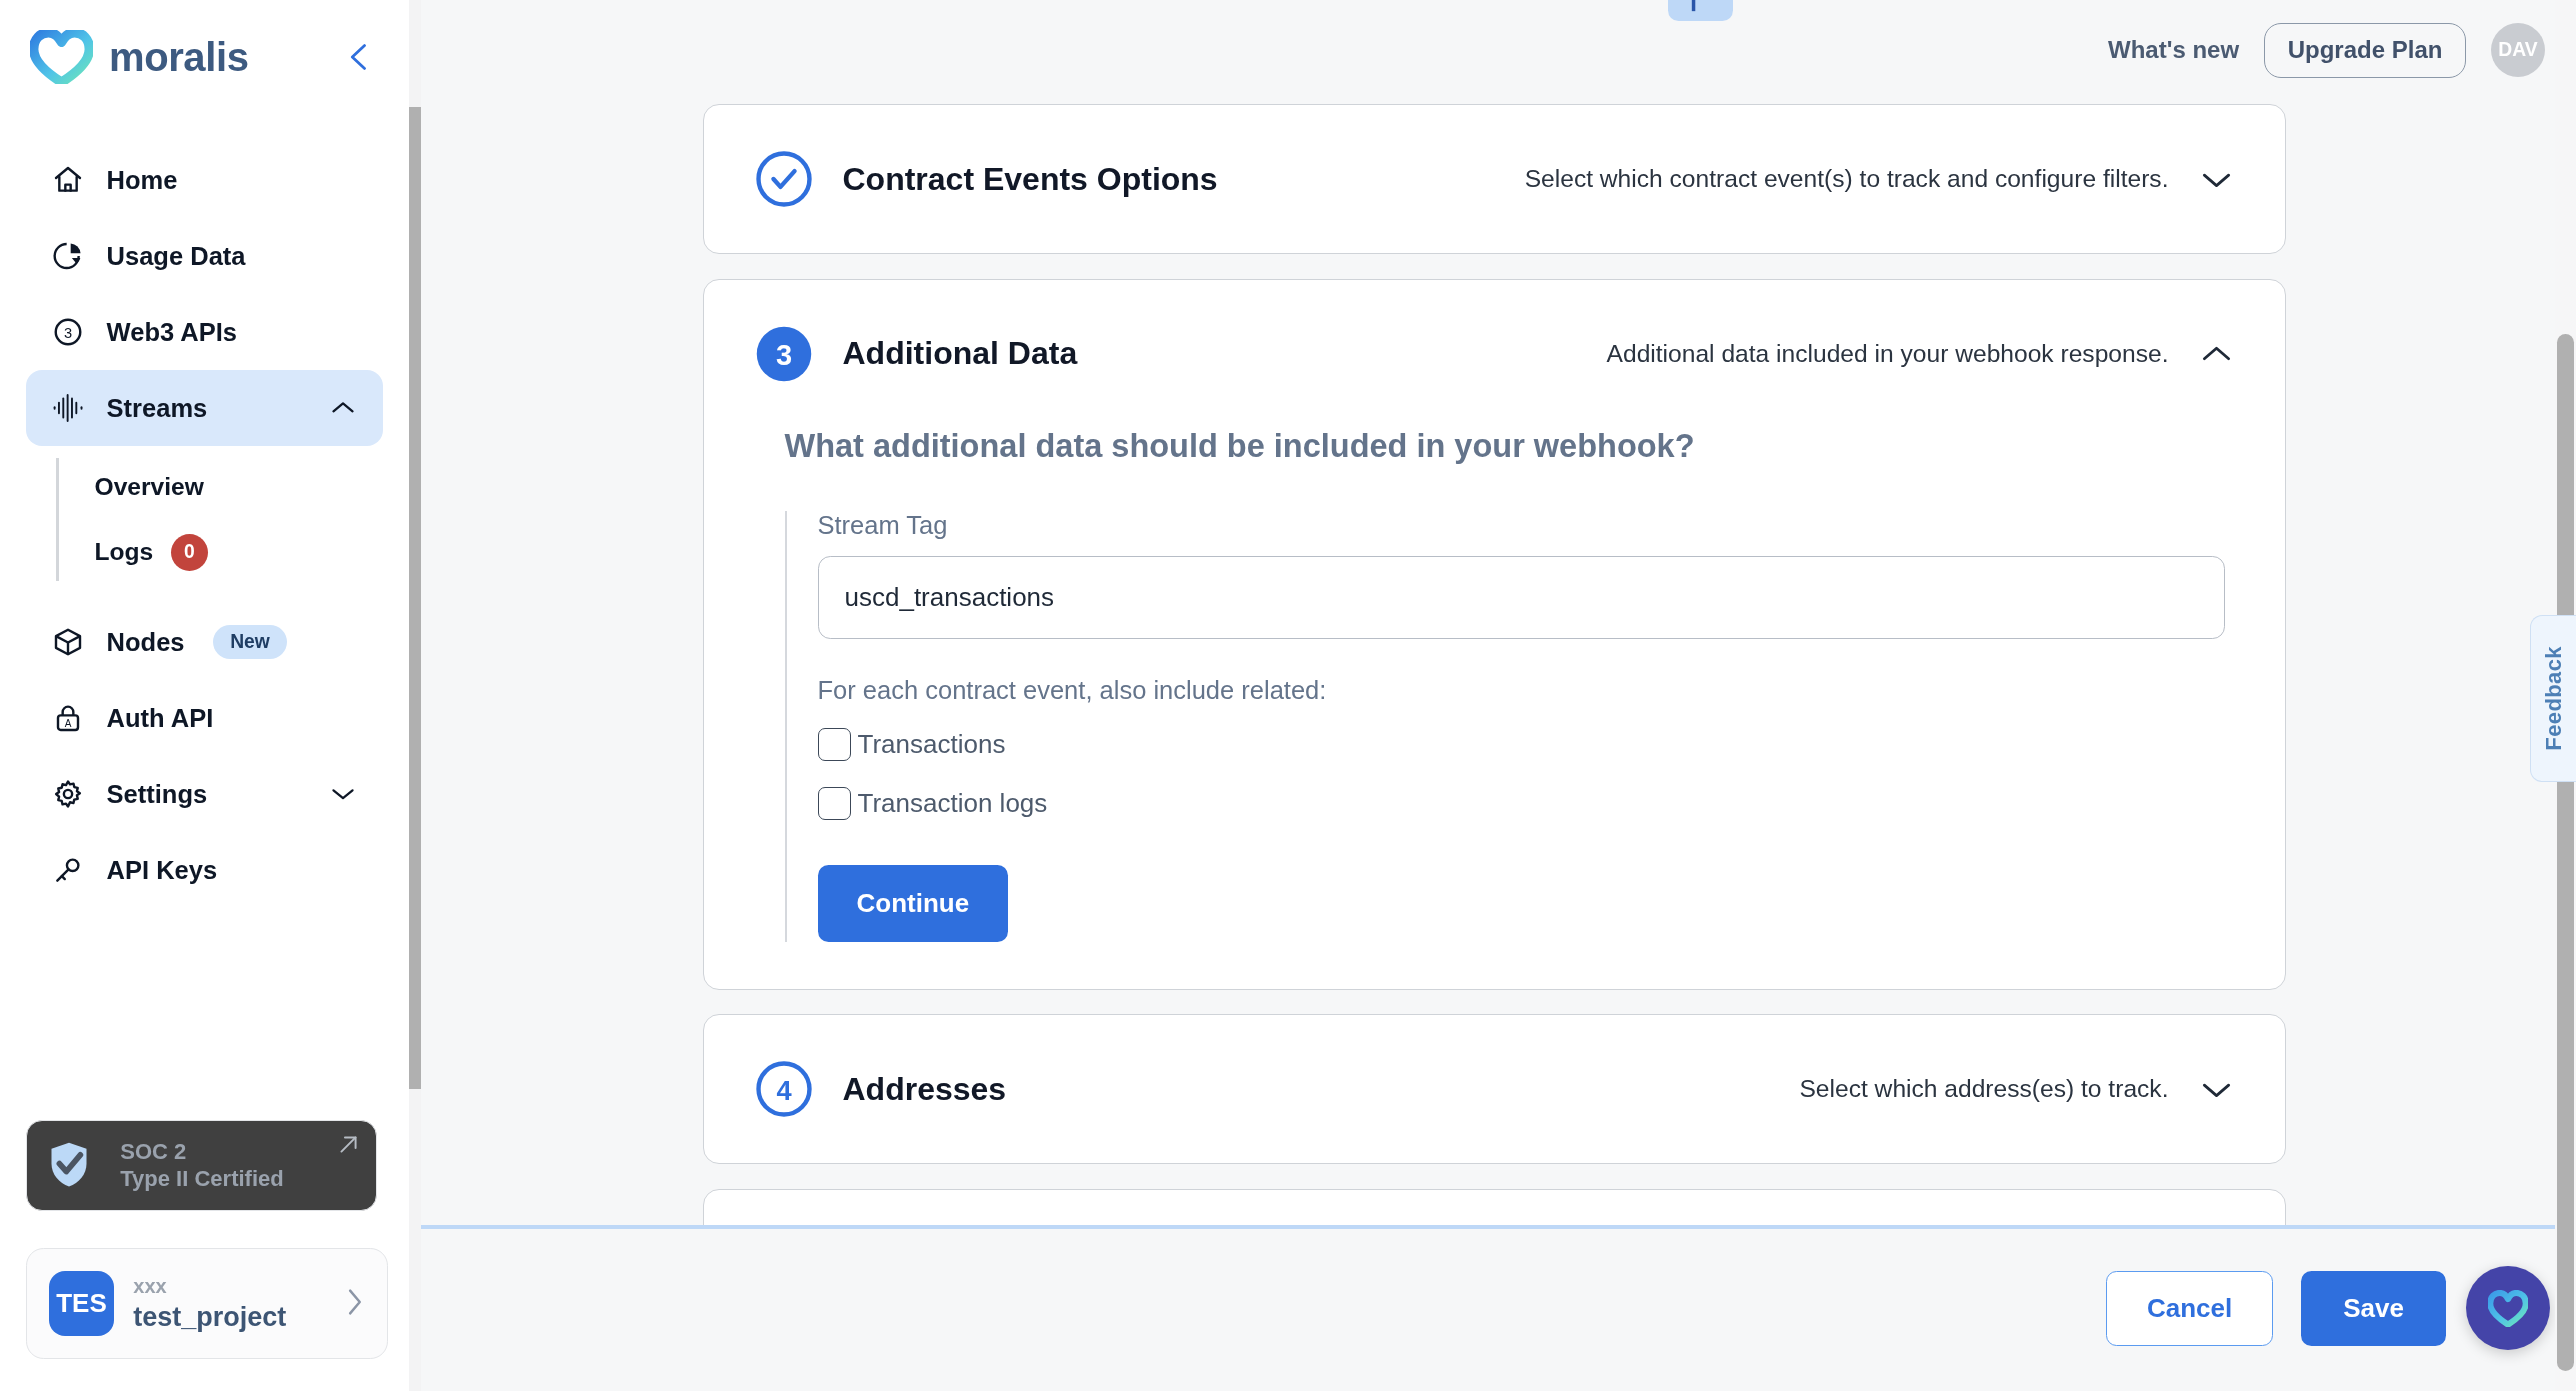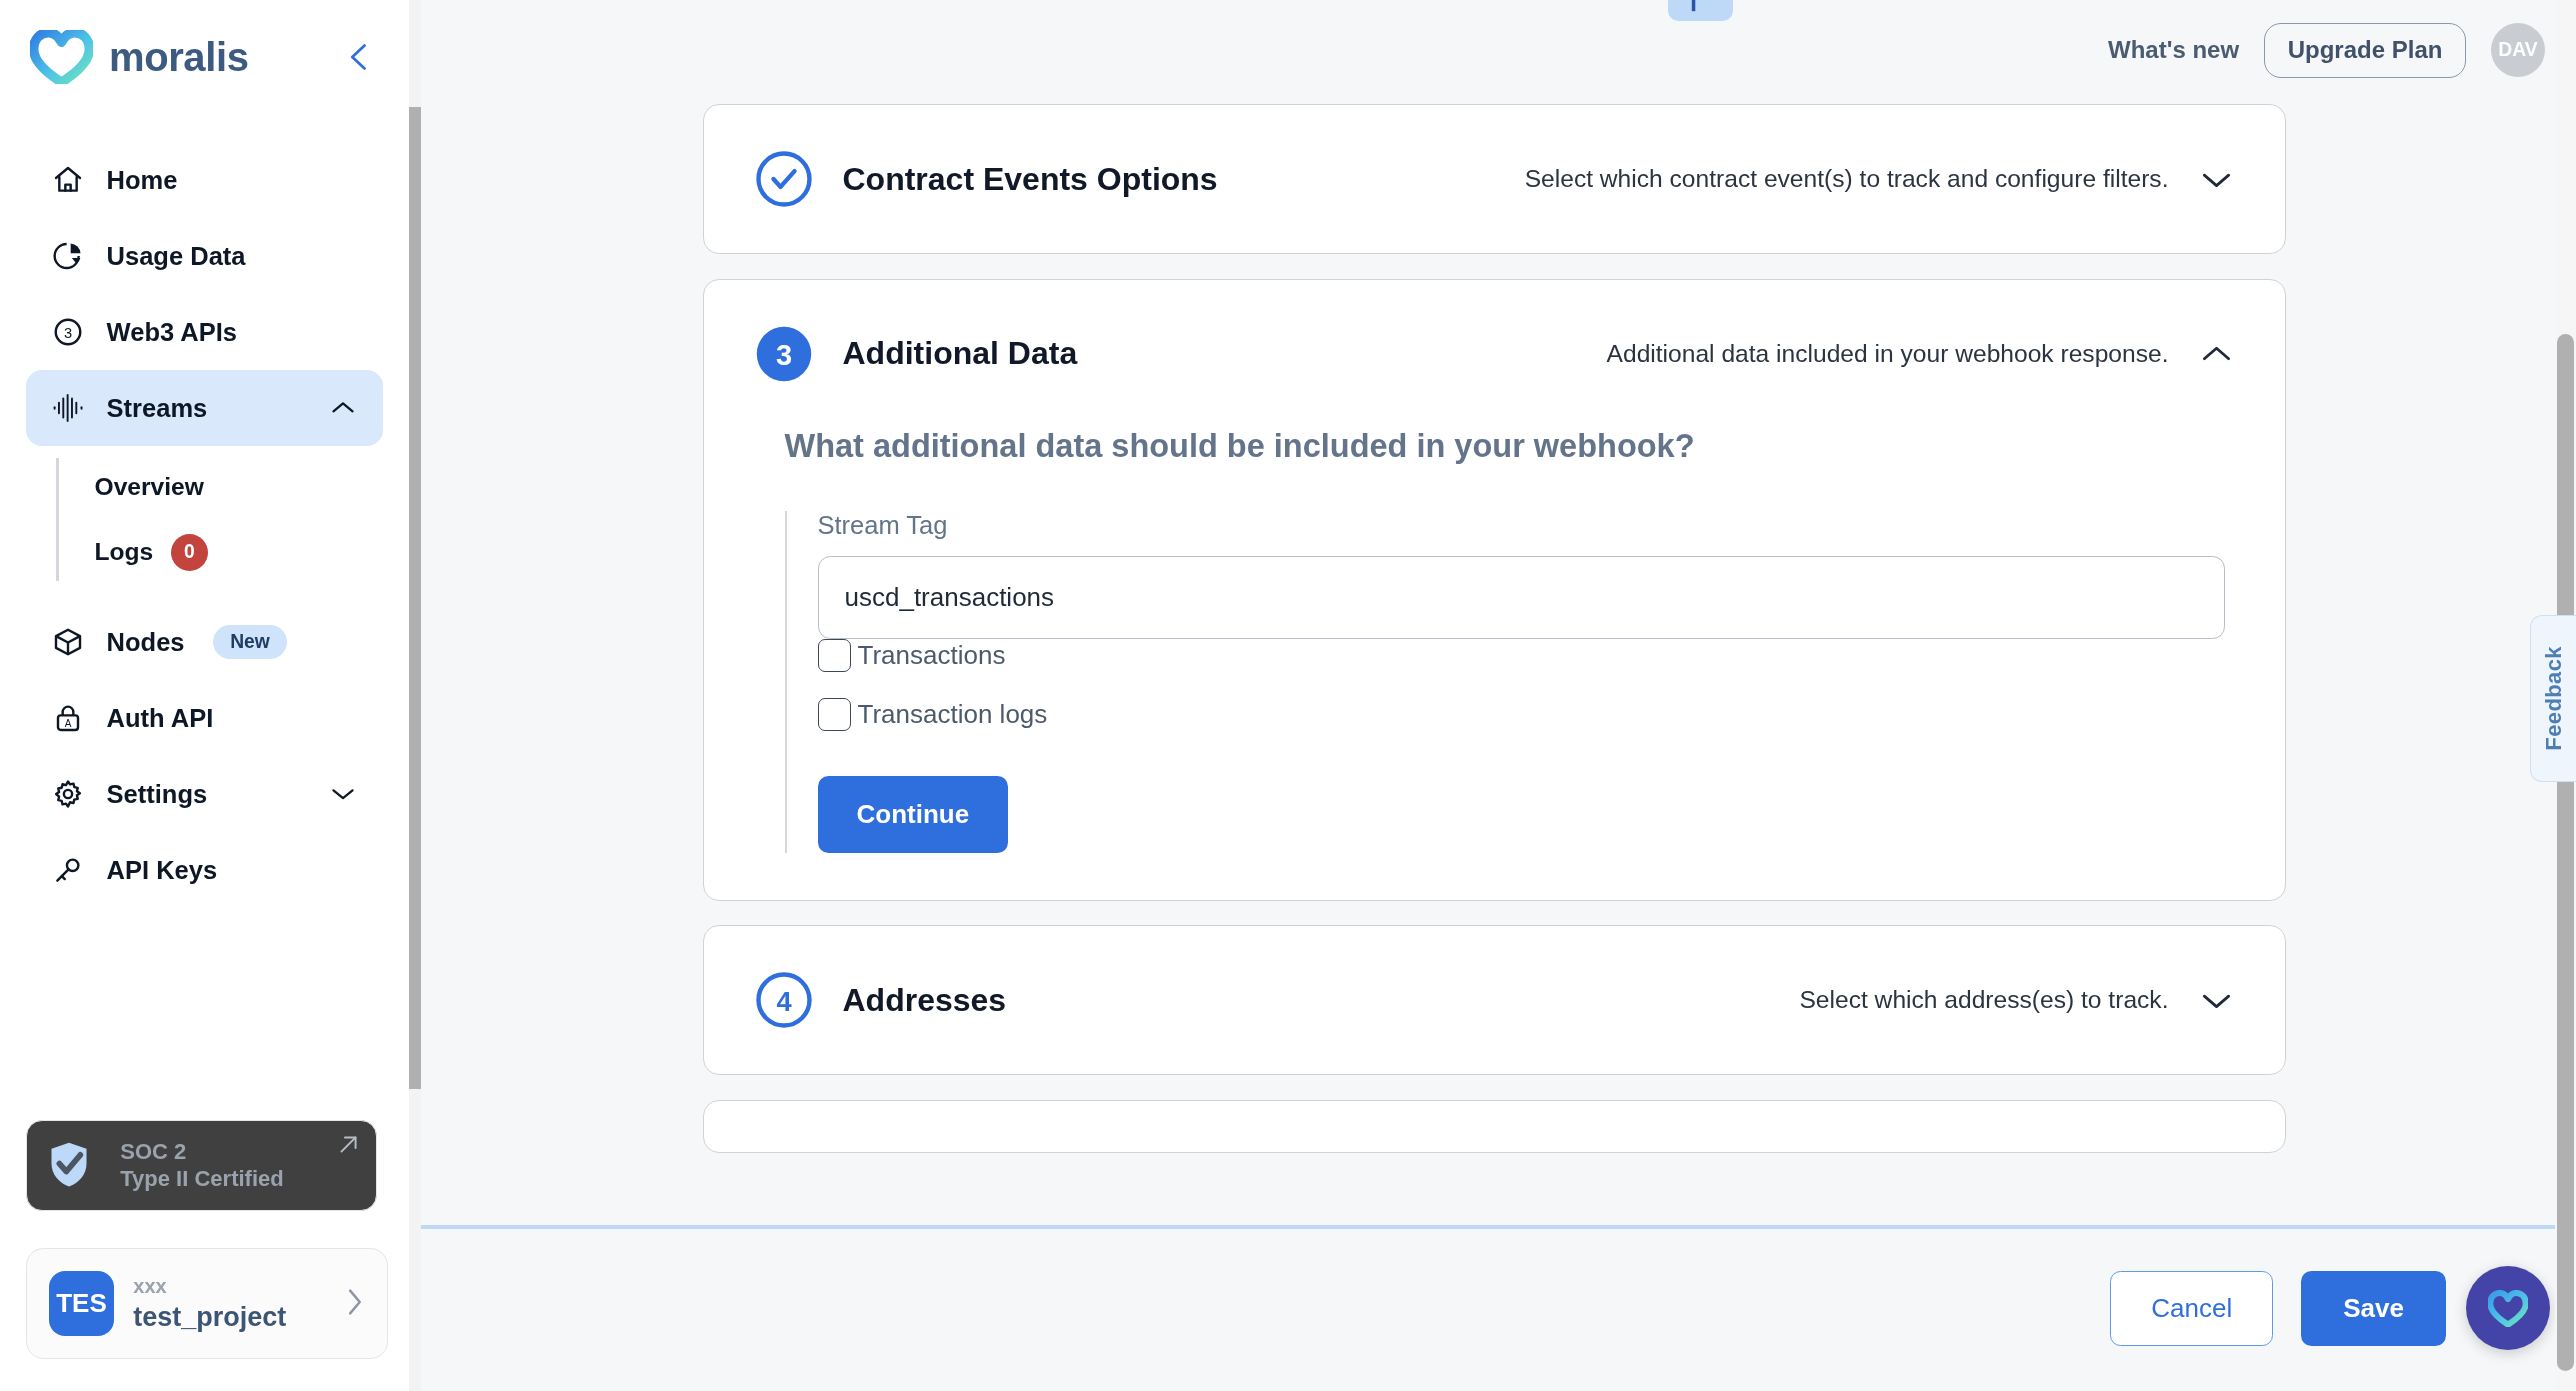--- a/index.html
+++ b/index.html
@@ -198,21 +198,21 @@
   .footer {
     position: absolute; left: 0; top: 1229px; width: 2154px; height: 163px;
     background: #f6f7f8;
   }
   .footer-actions {
     position: absolute; right: 125px; top: 42px;
     display: flex; align-items: center; gap: 28px;
   }
   .btn-cancel {
     border: 0.9px solid #5b9bf0; border-radius: 10.5px; background: #ffffff;
-    color: #2f6fdd; font-size: 26px; font-weight: 400;
+    color: #2f6fdd; font-size: 26px; font-weight: 700;
     padding: 21px 40px; cursor: pointer; font-family: inherit;
   }
   .btn-save {
     border: none; border-radius: 10.5px; background: #2f6fdd;
     color: #ffffff; font-size: 26px; font-weight: 700;
     padding: 22px 42px; cursor: pointer; font-family: inherit;
   }
   .chat-bubble {
     position: absolute; right: 21px; top: 37px;
     width: 84px; height: 84px; border-radius: 50%;
@@ -483,20 +483,21 @@
           </span>
         </div>
 
         <div class="card-body">
           <h2 class="question">What additional data should be included in your webhook?</h2>
 
           <div class="form-rail">
             <div class="field-label">Stream Tag</div>
             <input class="text-input" type="text" value="uscd_transactions" style="">
 
+            <div class="include-label">For each contract event, also include related:</div>
 
             <label class="cb-row">
               <span class="cb-box"></span>
               <span class="cb-text">Transactions</span>
             </label>
 
             <label class="cb-row">
               <span class="cb-box"></span>
               <span class="cb-text">Transaction logs</span>
             </label>

